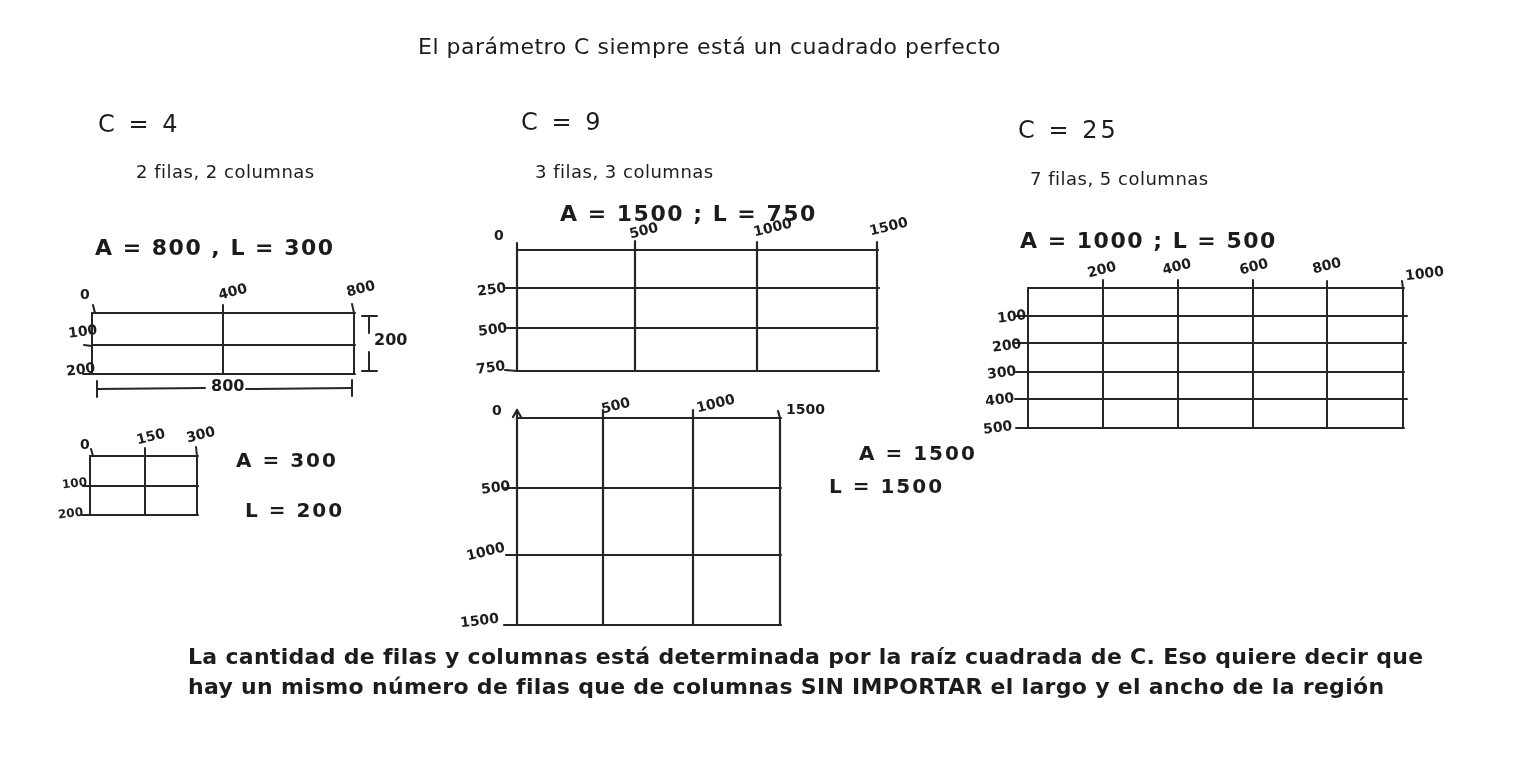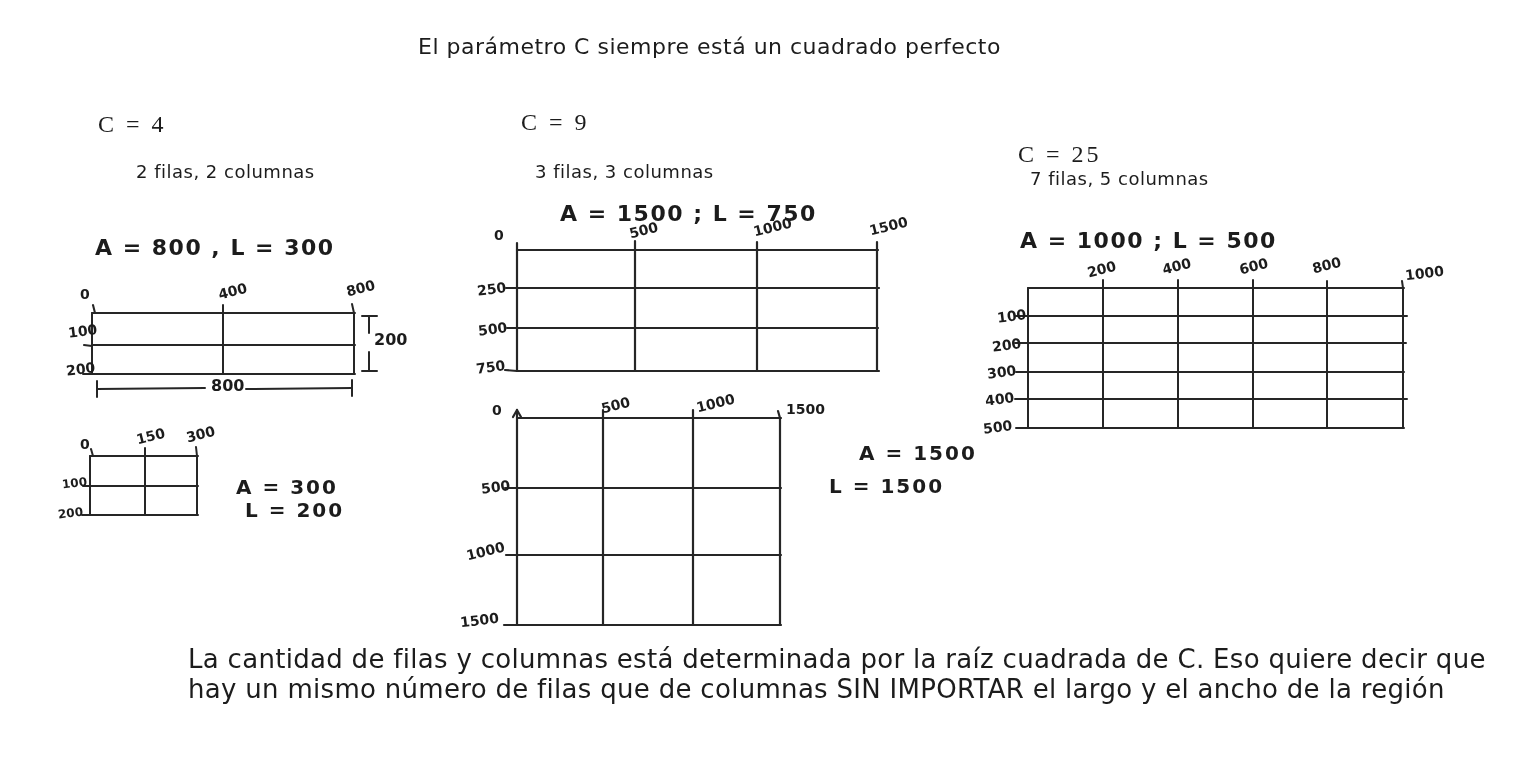--- a/index.html
+++ b/index.html
@@ -13,28 +13,28 @@
   }
   svg.canvas { position:absolute; left:0; top:0; }
   .lbl {
     position:absolute;
     white-space:nowrap;
     color:#1c1c1c;
     font-family:"DejaVu Sans", sans-serif;
     line-height:1;
   }
   .title   { font-size:22px; letter-spacing:0.5px; }
-  .heading { font-size:24px; letter-spacing:3px;font-family:Liberation Serif, serif; }
+  .heading { font-size:24px; letter-spacing:3px; }
   .sub     { font-size:18px; letter-spacing:0.5px; }
   .params  { font-size:22px; font-weight:bold; letter-spacing:1.5px; }
   .side    { font-size:20px; font-weight:bold; letter-spacing:2px; }
   .tick    { font-size:14px; font-weight:bold; }
   .tick-sm { font-size:12px; font-weight:bold; }
   .dim     { font-size:16px; font-weight:bold; }
-  .footer  { font-size:26px; letter-spacing:0.3px; }
+  .footer  { font-size:22px; letter-spacing:0.3px;font-weight:bold; }
   .rot     { transform:rotate(-14deg); }
   .rot-sm  { transform:rotate(-7deg); }
 </style>
 </head>
 <body>
 
 <svg class="canvas" width="1532" height="757" viewBox="0 0 1532 757">
 
   <g stroke="#262626" stroke-width="2" stroke-linecap="round" fill="none">
     <line x1="92" y1="313" x2="355" y2="313"></line>
@@ -152,21 +152,21 @@
 <span class="lbl tick rot-sm" style="left:68px;  top:324px;">100</span>
 <span class="lbl tick rot-sm" style="left:66px;  top:362px;">200</span>
 <span class="lbl dim" style="left:374px; top:332px;">200</span>
 <span class="lbl dim" style="left:211px; top:378px;">800</span>
 
 <span class="lbl tick" style="left:80px;  top:437px;">0</span>
 <span class="lbl tick rot" style="left:136px; top:429px;">150</span>
 <span class="lbl tick rot" style="left:186px; top:427px;">300</span>
 <span class="lbl tick-sm rot-sm" style="left:62px; top:477px;">100</span>
 <span class="lbl tick-sm rot-sm" style="left:58px; top:507px;">200</span>
-<span class="lbl side" style="left:236px; top:450px;margin-top:27px;">A = 300</span>
+<span class="lbl side" style="left:236px; top:450px;">A = 300</span>
 <span class="lbl side" style="left:245px; top:481px;margin-top:19px;">L = 200</span>
 
 <span class="lbl heading" style="left:521px; top:110px;">C = 9</span>
 <span class="lbl sub" style="left:535px; top:163px;text-align:right;">3 filas, 3 columnas</span>
 <span class="lbl params" style="left:560px; top:203px;">A = 1500 ;   L = 750</span>
 
 <span class="lbl tick" style="left:494px; top:228px;">0</span>
 <span class="lbl tick rot" style="left:629px; top:223px;">500</span>
 <span class="lbl tick rot" style="left:753px; top:220px;">1000</span>
 <span class="lbl tick rot" style="left:869px; top:219px;">1500</span>
@@ -177,21 +177,21 @@
 <span class="lbl tick" style="left:492px; top:403px;">0</span>
 <span class="lbl tick rot" style="left:601px; top:398px;">500</span>
 <span class="lbl tick rot" style="left:696px; top:396px;">1000</span>
 <span class="lbl tick" style="left:786px; top:402px;">1500</span>
 <span class="lbl tick rot-sm" style="left:481px; top:480px;">500</span>
 <span class="lbl tick rot" style="left:466px; top:544px;">1000</span>
 <span class="lbl tick rot-sm" style="left:460px; top:613px;">1500</span>
 <span class="lbl side" style="left:827px; top:443px;margin-left:32px;">A = 1500</span>
 <span class="lbl side" style="left:829px; top:476px;">L = 1500</span>
 
-<span class="lbl heading" style="left:1018px; top:118px;margin-top:24px;">C = 25</span>
+<span class="lbl heading" style="left:1018px; top:118px;">C = 25</span>
 <span class="lbl sub" style="left:1030px; top:170px;">7 filas, 5 columnas</span>
 <span class="lbl params" style="left:1020px; top:230px;text-align:right;">A = 1000  ;   L = 500</span>
 
 <span class="lbl tick rot" style="left:1087px; top:262px;">200</span>
 <span class="lbl tick rot" style="left:1162px; top:259px;">400</span>
 <span class="lbl tick rot" style="left:1239px; top:259px;">600</span>
 <span class="lbl tick rot" style="left:1312px; top:258px;">800</span>
 <span class="lbl tick rot-sm" style="left:1405px; top:266px;">1000</span>
 <span class="lbl tick rot-sm" style="left:997px; top:309px;">100</span>
 <span class="lbl tick rot-sm" style="left:992px; top:338px;">200</span>

